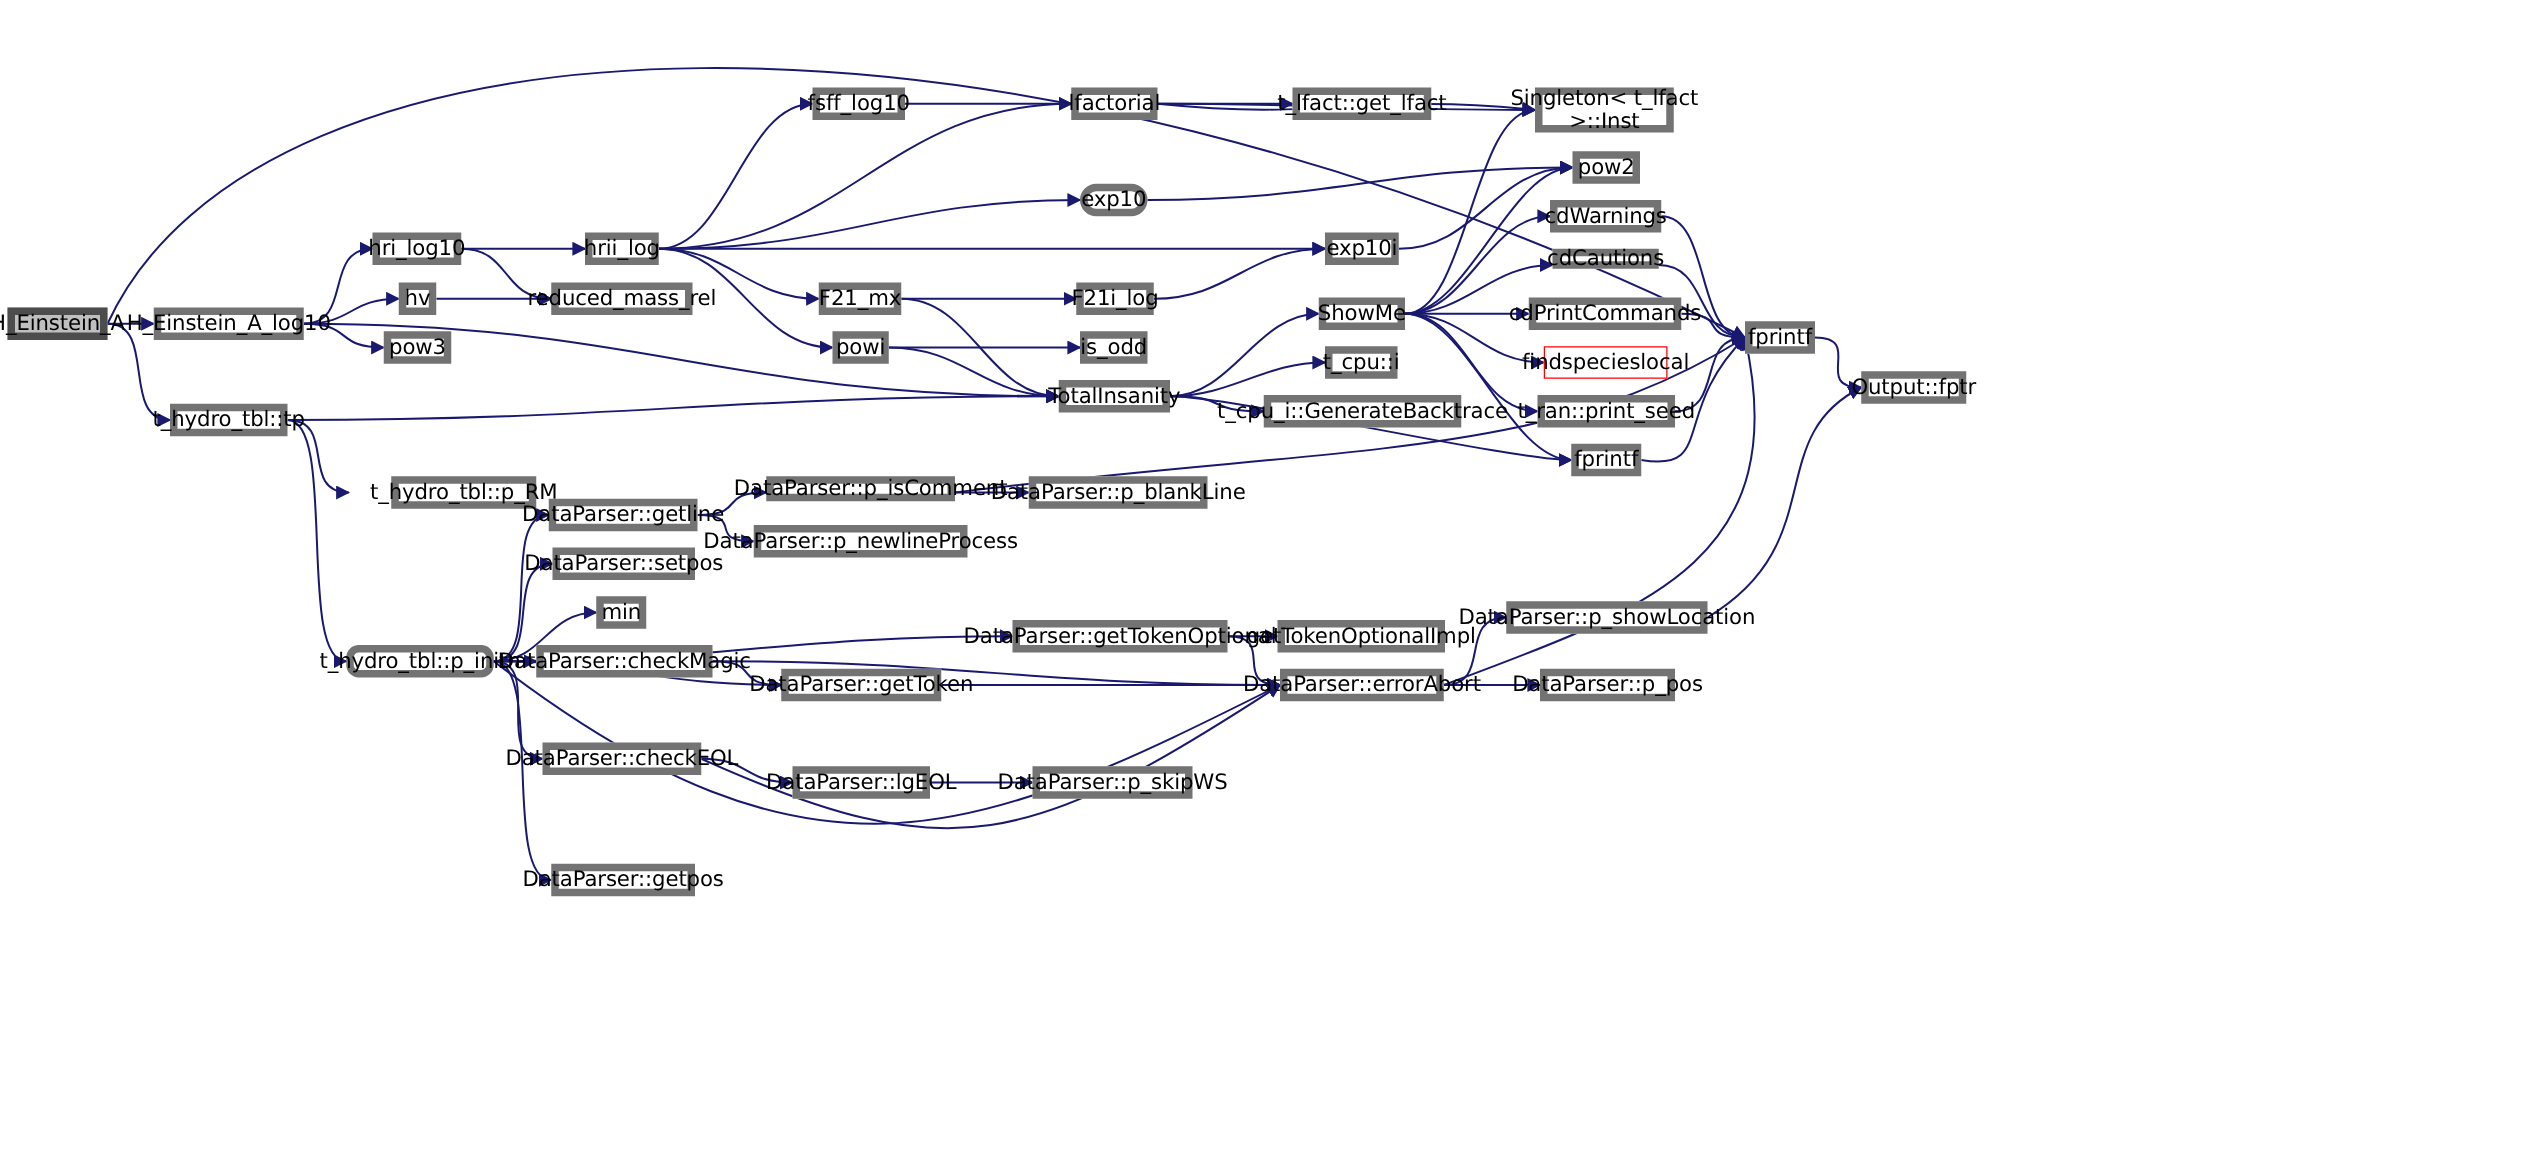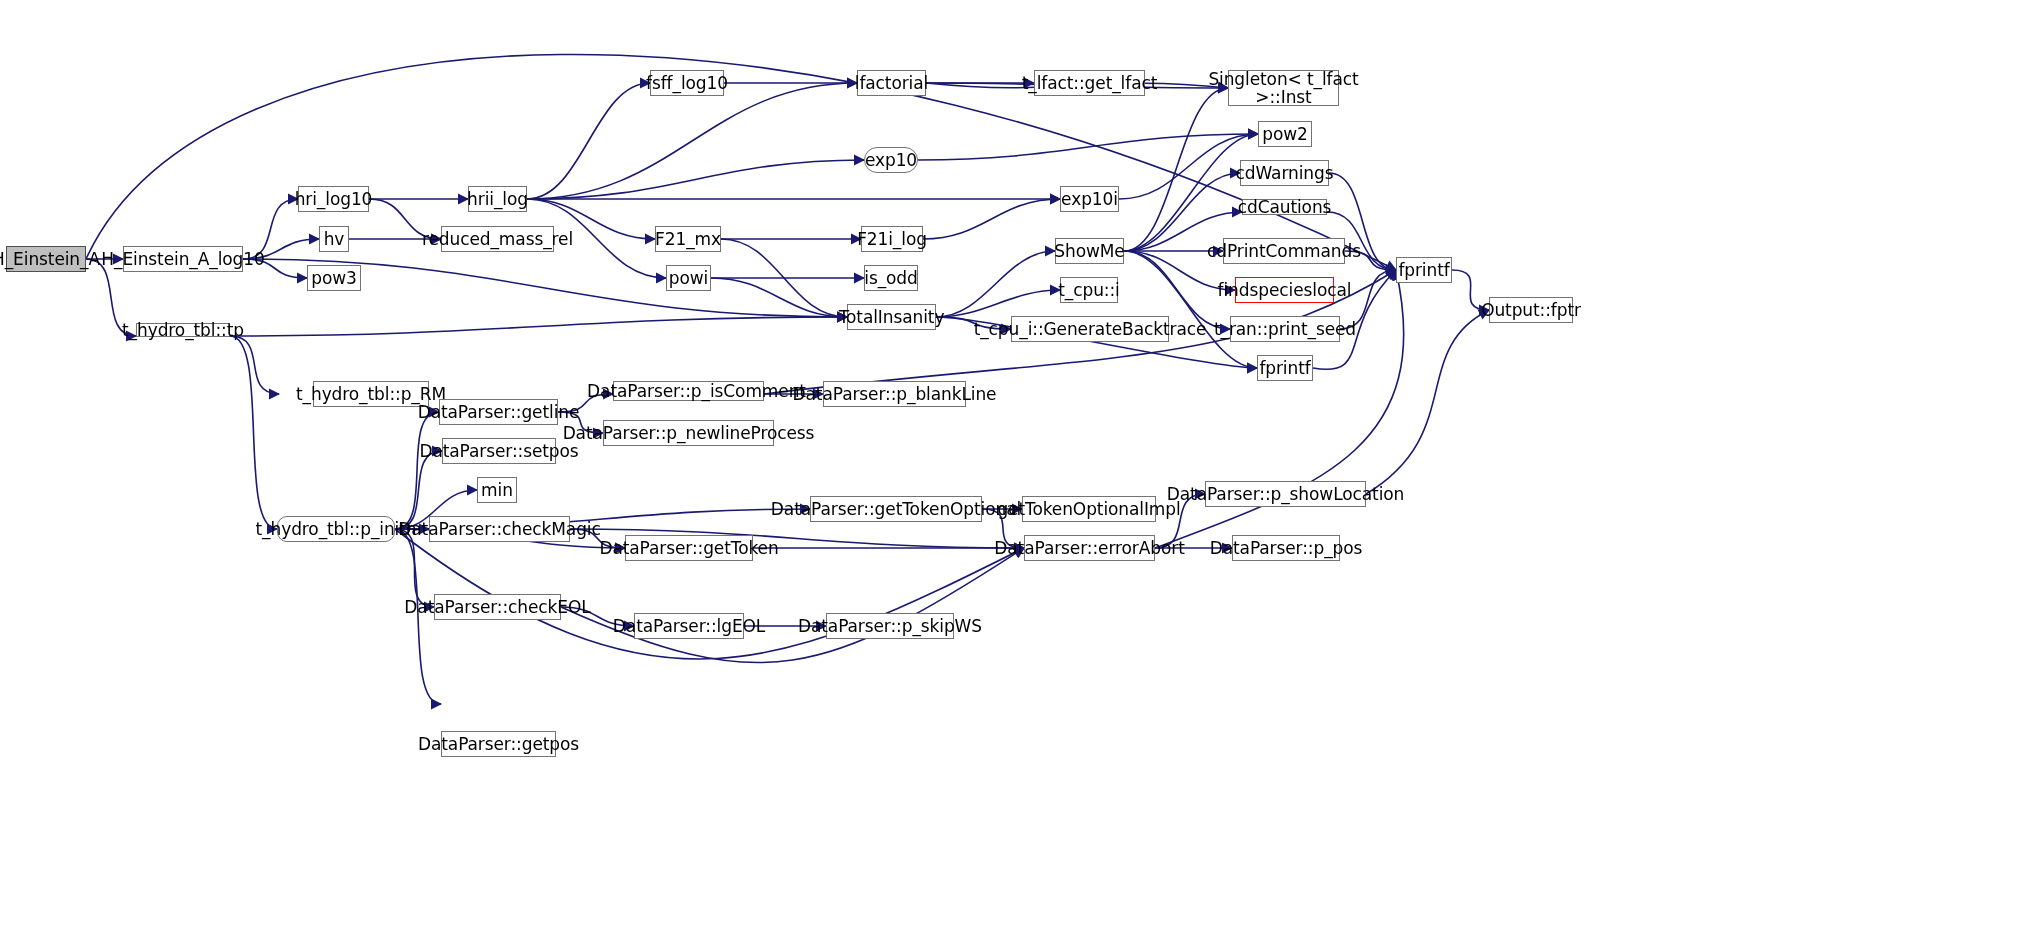--- a/index.html
+++ b/index.html
@@ -2,21 +2,21 @@
 <html><head>
 <meta charset="utf-8">
 <style>
   html,body{margin:0;padding:0;background:#ffffff;}
   body{font-family:"DejaVu Sans","Liberation Sans",sans-serif;}
   #graph{position:relative;width:2032px;height:932px;background:#ffffff;overflow:hidden;}
   #edges{position:absolute;left:0;top:0;width:2032px;height:932px;}
   .node{
     position:absolute;
     box-sizing:border-box;
-    border:1px solid #737373;
+    border:6px solid #737373;
     background:#ffffff;
     color:#000000;
     font-size:17px;
     line-height:1.08;
     display:flex;
     align-items:center;
     justify-content:center;
     text-align:center;
     white-space:pre;
     letter-spacing:-0.1px;
@@ -111,21 +111,21 @@
         <path d="M 744 626 C 784 626, 786 626, 826 626" marker-end="url(#arrow)"></path>
         <path d="M 1366 494 C 1466 434, 1409 350, 1489 310" marker-end="url(#arrow)"></path>
       </g>
   </svg>
   <div id="nodes">
       <div class="node root" style="left: 6px; top: 246px; width: 80px; height: 26px;"><span>H_Einstein_A</span></div>
       <div class="node" style="left: 123px; top: 246px; width: 120px; height: 26px;"><span>H_Einstein_A_log10</span></div>
       <div class="node" style="left: 298px; top: 186px; width: 71px; height: 26px;"><span>hri_log10</span></div>
       <div class="node" style="left: 319px; top: 226px; width: 30px; height: 26px;"><span>hv</span></div>
       <div class="node" style="left: 307px; top: 265px; width: 54px; height: 26px;"><span>pow3</span></div>
-      <div class="node" style="left: 136px; top: 323px; width: 94px; height: 14px;"><span>t_hydro_tbl::tp</span></div>
+      <div class="node" style="left: 136px; top: 323px; width: 94px; height: 26px;"><span>t_hydro_tbl::tp</span></div>
       <div class="node" style="left: 468px; top: 186px; width: 59px; height: 26px;"><span>hrii_log</span></div>
       <div class="node" style="left: 441px; top: 226px; width: 113px; height: 26px;"><span>reduced_mass_rel</span></div>
       <div class="node" style="left: 650px; top: 70px; width: 74px; height: 26px;"><span>fsff_log10</span></div>
       <div class="node" style="left: 864px; top: 147px; width: 54px; height: 26px; border-radius: 13px;"><span>exp10</span></div>
       <div class="node" style="left: 655px; top: 226px; width: 66px; height: 26px;"><span>F21_mx</span></div>
       <div class="node" style="left: 666px; top: 265px; width: 45px; height: 26px;"><span>powi</span></div>
       <div class="node" style="left: 279px; top: 381px; width: 116px; height: 26px; margin-left: 34px;"><span>t_hydro_tbl::p_RM</span></div>
       <div class="node" style="left: 277px; top: 516px; width: 118px; height: 26px; border-radius: 10px;"><span>t_hydro_tbl::p_initn</span></div>
       <div class="node" style="left: 857px; top: 70px; width: 69px; height: 26px;"><span>lfactorial</span></div>
       <div class="node" style="left: 861px; top: 226px; width: 62px; height: 26px;"><span>F21i_log</span></div>
@@ -156,15 +156,15 @@
       <div class="node" style="left: 429px; top: 516px; width: 141px; height: 26px;"><span>DataParser::checkMagic</span></div>
       <div class="node" style="left: 625px; top: 535px; width: 128px; height: 26px;"><span>DataParser::getToken</span></div>
       <div class="node" style="left: 810px; top: 496px; width: 172px; height: 26px;"><span>DataParser::getTokenOptional</span></div>
       <div class="node" style="left: 1022px; top: 496px; width: 134px; height: 26px;"><span>getTokenOptionalImpl</span></div>
       <div class="node" style="left: 1024px; top: 535px; width: 131px; height: 26px; justify-content: center;"><span>DataParser::errorAbort</span></div>
       <div class="node" style="left: 1205px; top: 481px; width: 161px; height: 26px;"><span>DataParser::p_showLocation</span></div>
       <div class="node" style="left: 1232px; top: 535px; width: 108px; height: 26px;"><span>DataParser::p_pos</span></div>
       <div class="node" style="left: 434px; top: 594px; width: 127px; height: 26px;"><span>DataParser::checkEOL</span></div>
       <div class="node" style="left: 634px; top: 613px; width: 110px; height: 26px;"><span>DataParser::lgEOL</span></div>
       <div class="node" style="left: 826px; top: 613px; width: 128px; height: 26px;"><span>DataParser::p_skipWS</span></div>
-      <div class="node" style="left: 441px; top: 691px; width: 115px; height: 26px; margin-top: 40px;"><span>DataParser::getpos</span></div>
+      <div class="node" style="left: 441px; top: 691px; width: 115px; height: 26px;"><span>DataParser::getpos</span></div>
     </div>
 </div>
 
 </body></html>

